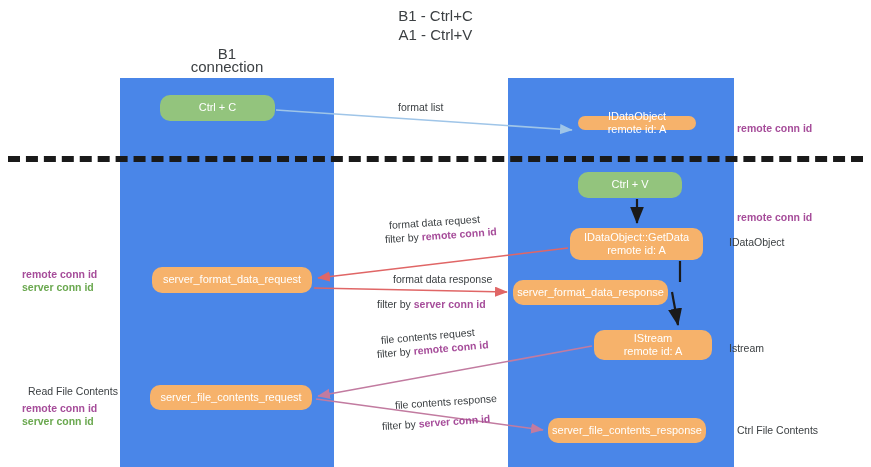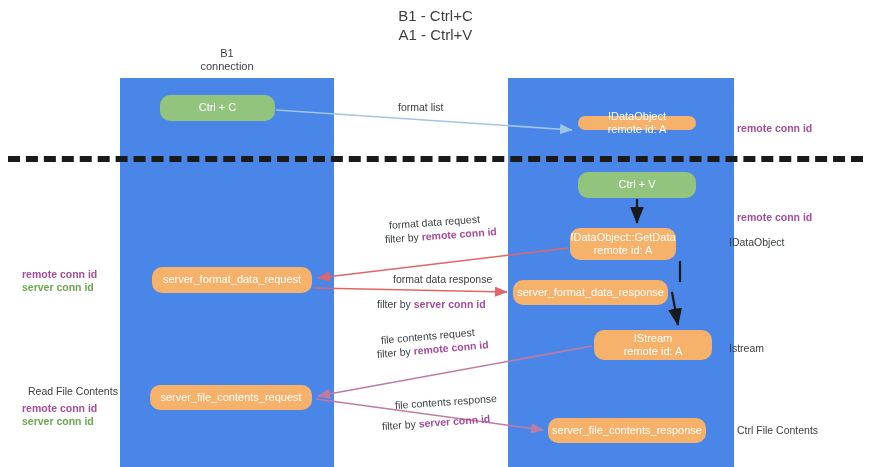--- a/index.html
+++ b/index.html
@@ -17,21 +17,21 @@
   .lane.b1{left:120px;top:78px;width:214px;height:389px;}
   .lane.a1{left:508px;top:78px;width:226px;height:389px;}
 
   
   .title{
     position:absolute;left:0;top:6px;width:871px;
     text-align:center;font-size:15px;line-height:19px;color:#3c4043;
     white-space:pre-line;
   }
   .lane-head{
-    position:absolute;text-align:center;font-size:11px;line-height:13px;
+    position:absolute;text-align:center;font-size:15px;line-height:13px;
     color:#3c4043;white-space:pre-line;
   }
   .lane-head.b1{left:150px;top:47px;width:154px;}
   .lane-head.a1{left:545px;top:47px;width:154px;}
 
   
   .divider{
     position:absolute;left:8px;top:156px;width:855px;height:0;
     border-top:6px dashed #1a1a1a;
   }
@@ -42,22 +42,22 @@
     display:flex;flex-direction:column;align-items:center;justify-content:center;
     color:#ffffff;font-size:11px;line-height:13.5px;text-align:center;
     white-space:pre-line;
     border-radius:10px;
   }
   .node.green{background:#93c47d;}
   .node.orange{background:#f6b26b;}
 
   #n-ctrlc{left:160px;top:95px;width:115px;height:26px;}
   #n-idataobject{left:578px;top:116px;width:118px;height:14px;}
-  #n-ctrlv{left:578px;top:172px;width:118px;height:26px;}
-  #n-getdata{left:570px;top:228px;width:106px;height:32px;}
+  #n-ctrlv{left:578px;top:172px;width:104px;height:26px;}
+  #n-getdata{left:570px;top:228px;width:133px;height:32px;}
   #n-fmtreq{left:152px;top:267px;width:160px;height:26px;}
   #n-fmtresp{left:513px;top:280px;width:155px;height:25px;}
   #n-istream{left:594px;top:330px;width:118px;height:30px;}
   #n-filereq{left:150px;top:385px;width:162px;height:25px;}
   #n-fileresp{left:548px;top:418px;width:158px;height:25px;}
 
   
   .note{position:absolute;font-size:10.5px;line-height:13px;white-space:pre-line;}
   .note.purple{color:#a64d9a;font-weight:bold;}
   .note.green{color:#6aa84f;font-weight:bold;}

